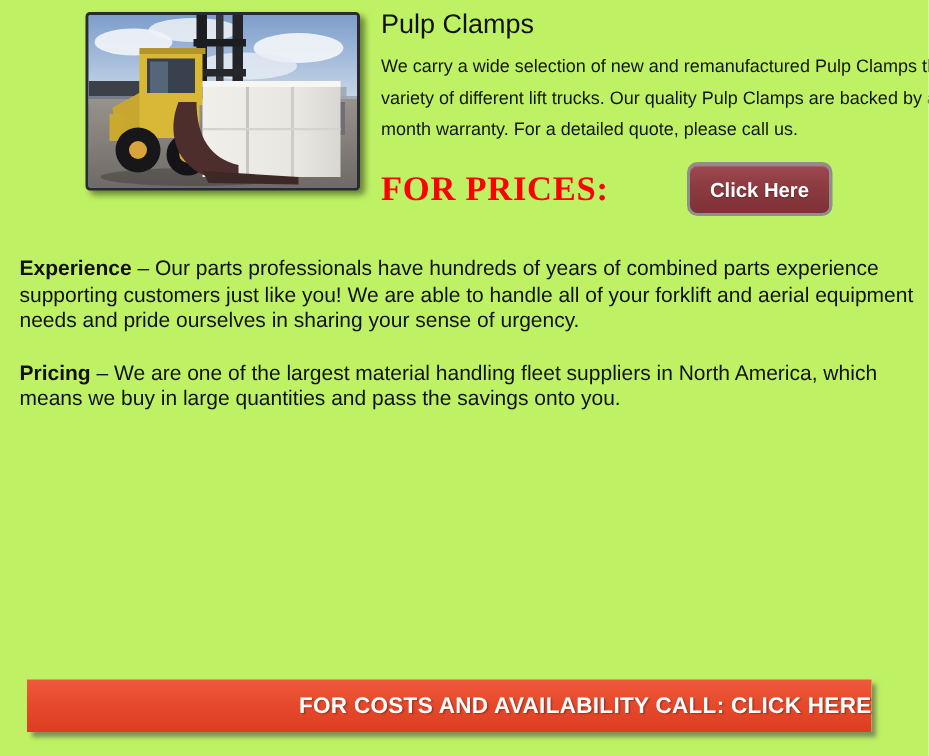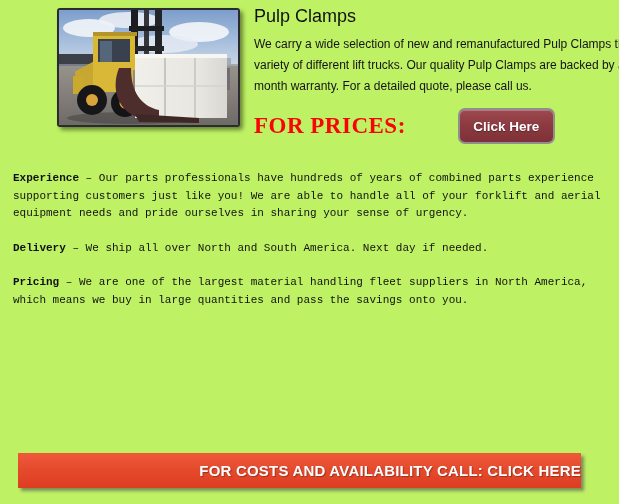--- a/index.html
+++ b/index.html
@@ -74,24 +74,23 @@
   }
 
   
   .sections {
     position: absolute;
     left: 13px; top: 170px;
     width: 596px;
   }
   .section-para {
     margin: 0 0 17px 0;
-    font-size: 11px;
+    font-size: 14px;
     line-height: 17.5px;
     color: #111;
-    font-family: Liberation Mono, monospace;
   }
   .section-term { font-weight: bold; }
 
   
   .footer-banner {
     position: absolute;
     left: 18px; top: 453px;
     width: 563px; height: 35px;
     background: linear-gradient(#ee593a 0%, #e5492c 50%, #dd3d21 100%);
     box-shadow: 3px 3px 3px rgba(80,80,80,0.6);
@@ -190,23 +189,20 @@
         <button class="click-here-btn">Click Here</button>
       </div>
     </div>
   </div>
 
   <div class="sections">
     <p class="section-para">
       <span class="section-term">Experience</span><span> – Our parts professionals have hundreds of years of combined parts experience supporting customers just like you!  We are able to handle all of your forklift and aerial equipment needs and pride ourselves in sharing your sense of urgency.</span>
     </p>
     <p class="section-para">
-      <span class="section-term">Delivery</span><span> – We ship all over North and South America.  Next day if needed.</span>
-    </p>
-    <p class="section-para">
       <span class="section-term">Pricing</span><span> – We are one of the largest material handling fleet suppliers in North America, which means we buy in large quantities and pass the savings onto you.</span>
     </p>
   </div>
 
   <div class="footer-banner">
     <span class="footer-banner-label">FOR COSTS AND AVAILABILITY CALL: CLICK HERE</span>
   </div>
 
 </div>
 

